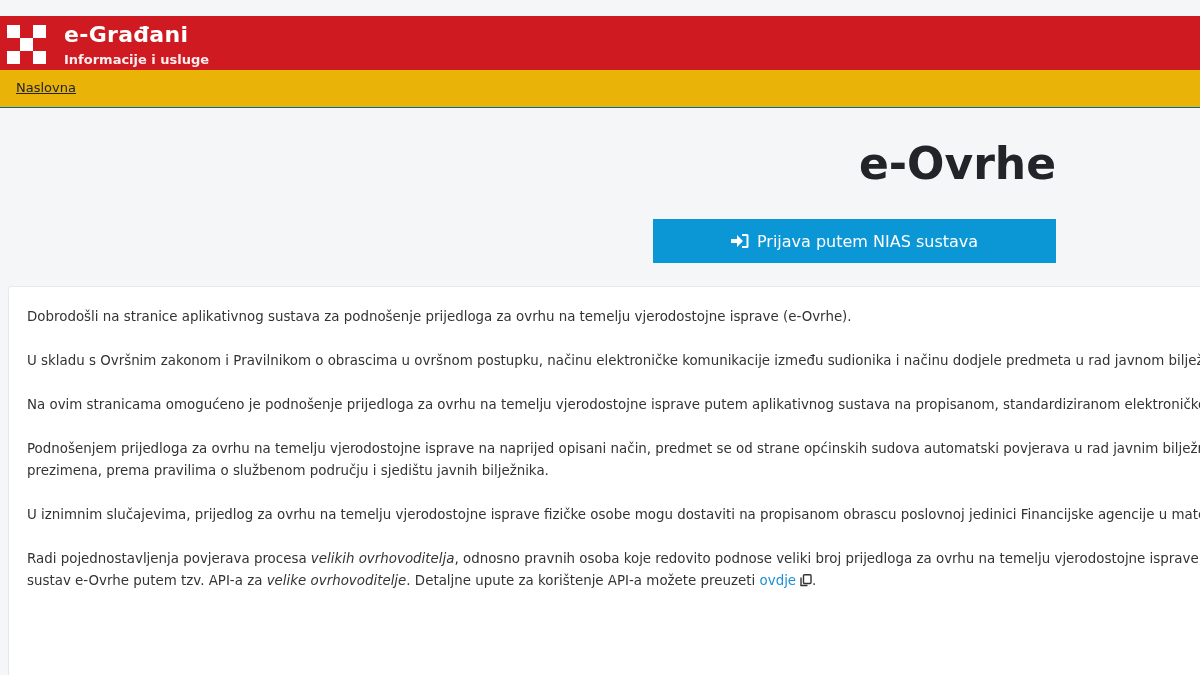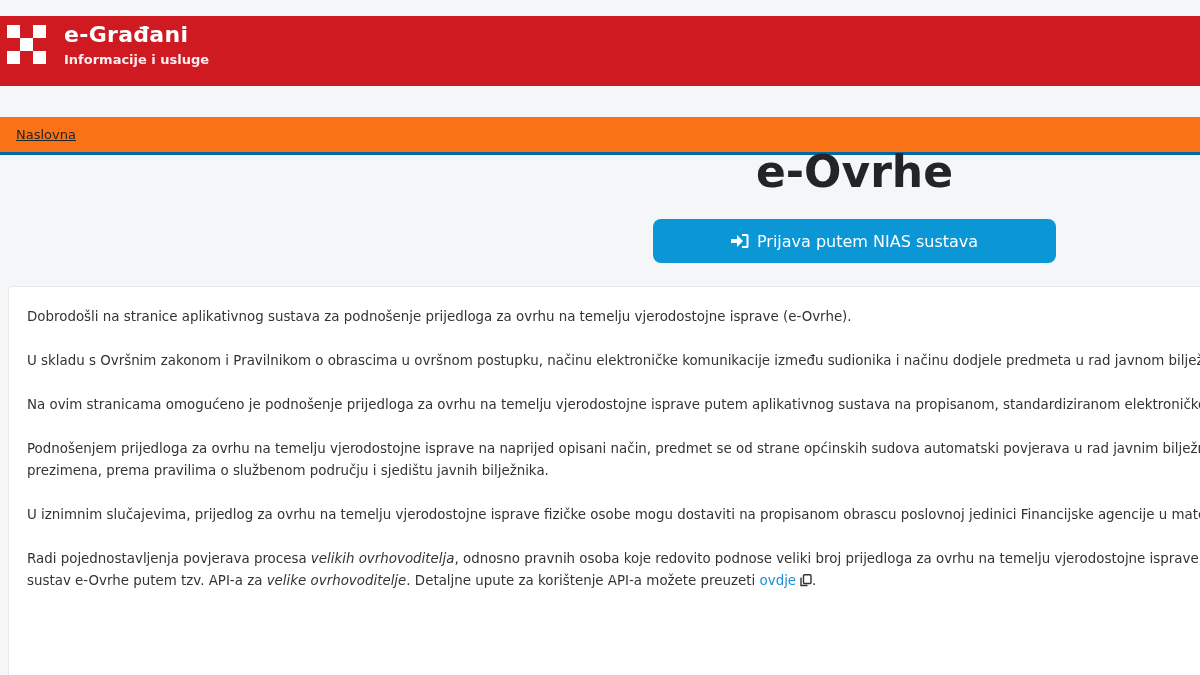--- a/index.html
+++ b/index.html
@@ -3,24 +3,24 @@
 <meta charset="utf-8">
 <style>
   * { box-sizing: border-box; margin: 0; padding: 0; }
   html, body { width: 1200px; height: 675px; overflow: hidden; }
   body { background: #f5f6f7; font-family: "DejaVu Sans", sans-serif; color: #212529; position: relative; }
   .topbar { position: absolute; left: 0; top: 0; width: 1200px; height: 70px; background: #cf1a21; margin-top: 16px; }
   .logo { position: absolute; left: 7px; top: 9px; width: 40px; height: 40px; }
   .logo span { position: absolute; width: 13px; height: 13px; background: #fff; }
   .brand-title { position: absolute; left: 64px; top: 6px; color: #fff; font-size: 22px; font-weight: bold; letter-spacing: 0.3px; }
   .brand-sub { position: absolute; left: 64px; top: 36px; color: #fff; font-size: 13px; font-weight: bold; opacity: 0.92; }
-  .crumbbar { position: absolute; left: 0; top: 70px; width: 1200px; height: 38px; background: #f97316; border-bottom: 3px solid #0369a1; margin-top: 47px; }
+  .crumbbar { position: absolute; left: 0; top: 70px; width: 1200px; height: 38px; background: #eab308; border-bottom: 1px solid #0369a1; }
   .crumb { position: absolute; left: 16px; top: 10px; font-size: 13px; color: #212529; text-decoration: underline; cursor: pointer; }
-  .page-title { position: absolute; left: 653px; width: 403px; top: 138px; text-align: center; font-size: 44px; font-weight: bold; color: #212529; margin-top: 8px; }
-  .login-btn { position: absolute; left: 653px; top: 219px; width: 403px; height: 44px; background: #0b96d6; border-radius: 8px; color: #fff; font-size: 16px; display: flex; align-items: center; justify-content: center; gap: 8px; cursor: pointer; }
+  .page-title { position: absolute; left: 653px; width: 403px; top: 138px; text-align: right; font-size: 44px; font-weight: bold; color: #212529; }
+  .login-btn { position: absolute; left: 653px; top: 219px; width: 403px; height: 44px; background: #0b96d6; border-radius: 0; color: #fff; font-size: 16px; display: flex; align-items: center; justify-content: center; gap: 8px; cursor: pointer; }
   .login-btn svg { width: 18px; height: 16px; }
   .card { position: absolute; left: 8px; top: 286px; width: 1200px; height: 400px; background: #fff; border: 1px solid #e6e8ea; border-radius: 3px; }
   .content { position: absolute; left: 27px; top: 306px; width: 1200px; font-size: 13.4px; line-height: 22px; color: #333; white-space: nowrap; }
   .content p { margin-bottom: 22px; }
   .content a { color: #1a8fd6; text-decoration: none; }
   .copy-icon { display: inline-block; width: 12px; height: 13px; vertical-align: -2px; margin-left: 4px; }
 </style>
 </head>
 <body>
 

